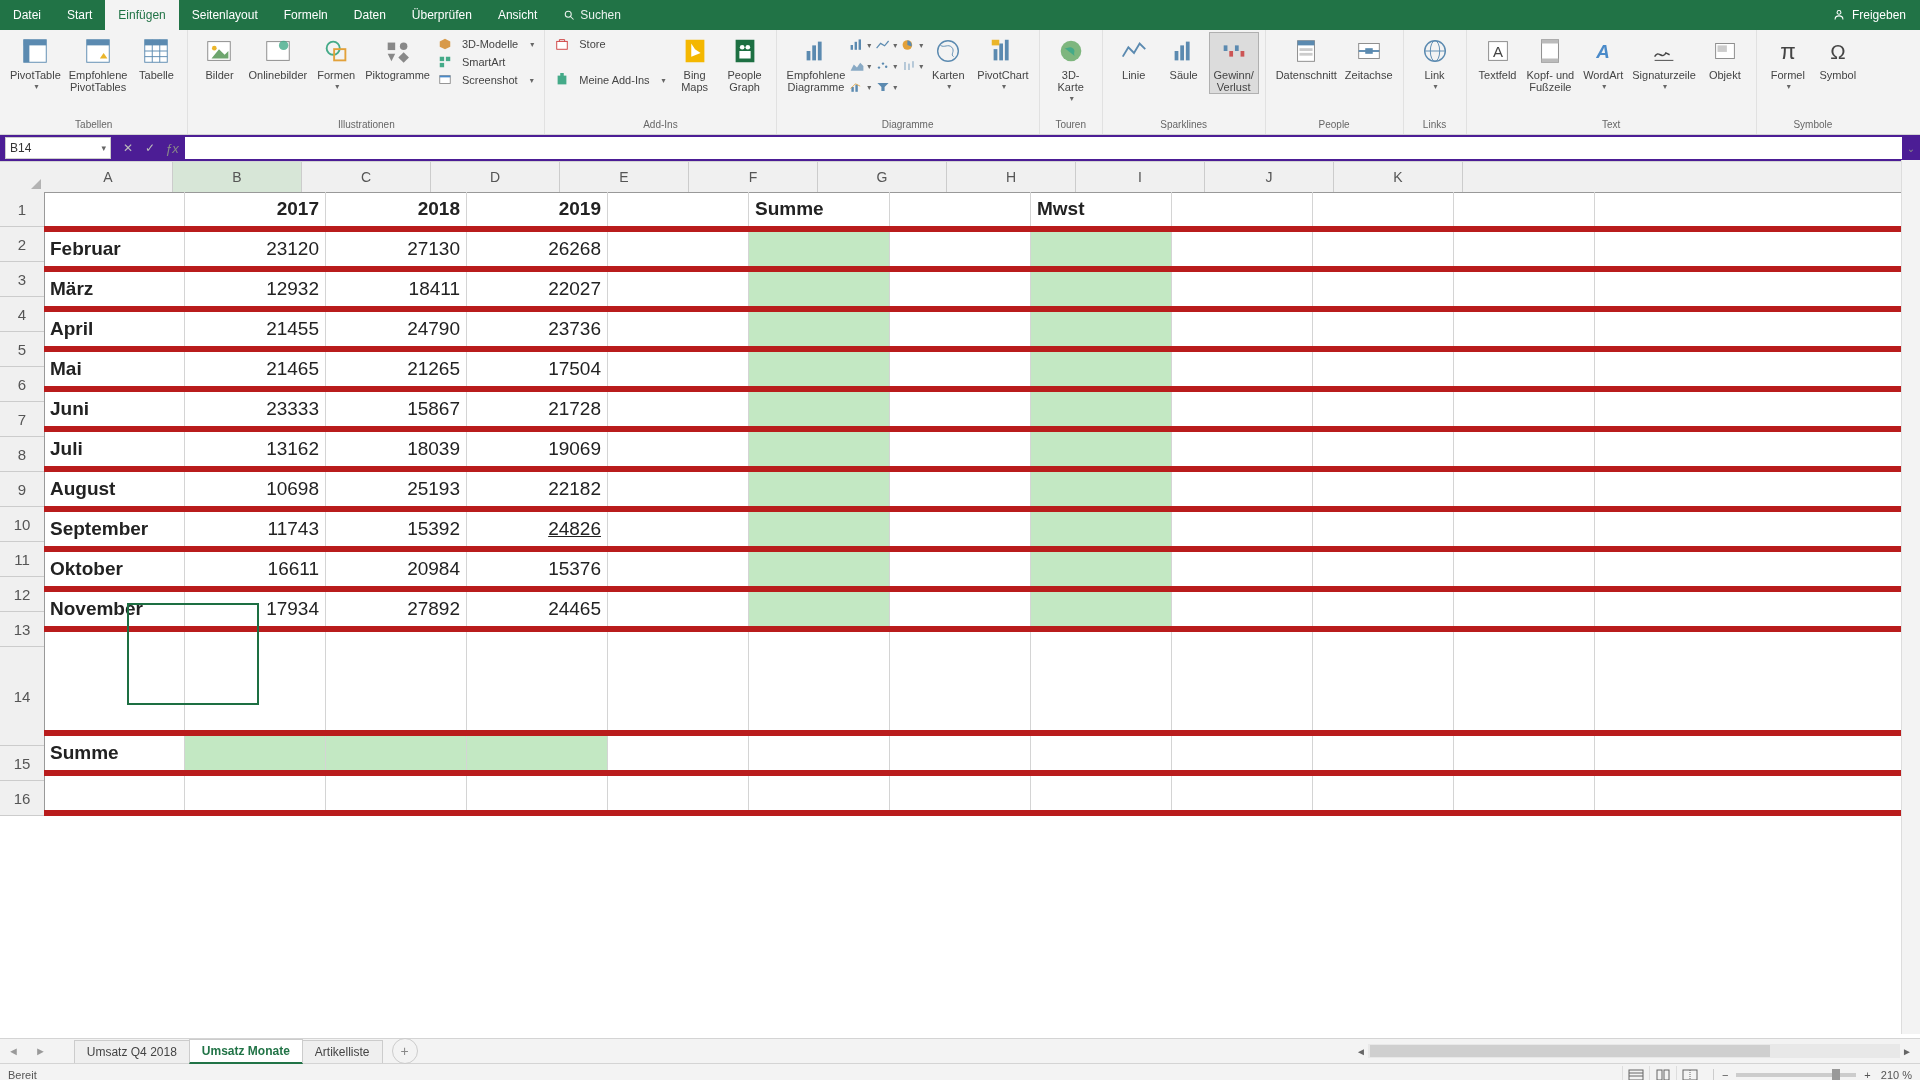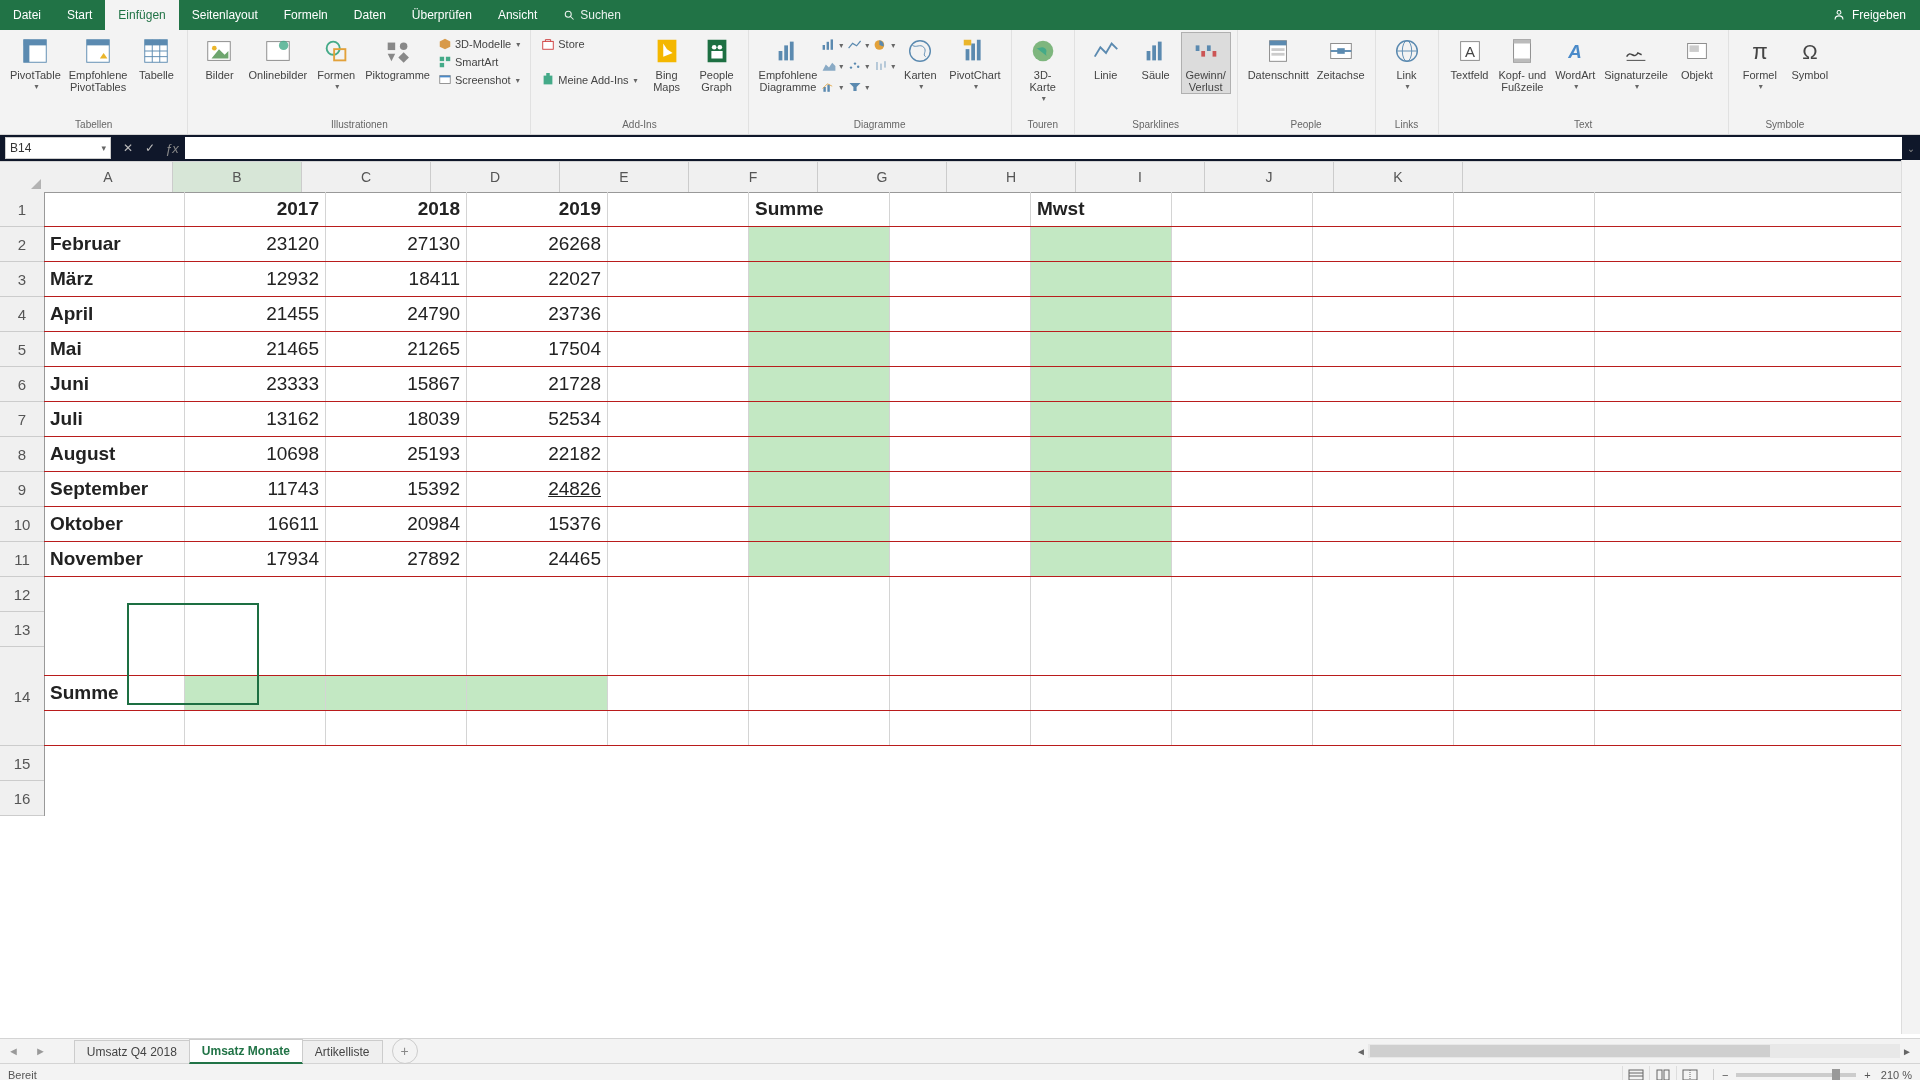--- a/index.html
+++ b/index.html
@@ -14,47 +14,47 @@
   
   .ribbon{background:#f3f3f3;border-bottom:1px solid #d4d4d4;height:104px;display:flex}
   .group{display:flex;flex-direction:column;align-items:center;border-right:1px solid #e1e1e1;padding:2px 6px 0 6px}
   .group-items{display:flex;align-items:flex-start;flex:1}
   .group-label{font-size:10px;color:#666;height:16px;line-height:14px}
   .big-btn{display:flex;flex-direction:column;align-items:center;justify-content:flex-start;width:auto;min-width:42px;padding:3px 4px 0 4px;text-align:center;font-size:11px;color:#444;cursor:pointer;line-height:12px}
   .big-btn .ic{width:32px;height:32px;margin-bottom:2px;display:flex;align-items:center;justify-content:center}
   .big-btn .ic svg{width:30px;height:30px}
   .big-btn.hover{background:#dcdcdc;border:1px solid #b0b0b0;padding:2px 3px 0 3px}
   .mini-col{display:flex;flex-direction:column;justify-content:flex-start;padding-top:3px}
-  .mini-item{display:flex;align-items:center;gap:3px;font-size:11px;color:#444;padding:2px 4px;cursor:pointer}
+  .mini-item{display:flex;align-items:center;gap:10px;font-size:11px;color:#444;padding:2px 4px;cursor:pointer}
   .mini-item svg{width:14px;height:14px}
   .tiny-drop{font-size:8px;color:#666;margin-left:2px}
   .chart-mini{display:flex;flex-direction:column;padding-top:4px;gap:3px}
   .chart-row{display:flex;gap:4px}
   .chart-ic{width:22px;height:18px;display:flex;align-items:center;justify-content:center;cursor:pointer}
   .chart-ic svg{width:20px;height:16px}
   
-  .formula-row{height:26px;border-bottom:1px solid #d4d4d4;display:flex;align-items:center;background:#0f172a}
+  .formula-row{height:26px;border-bottom:1px solid #d4d4d4;display:flex;align-items:center;background:#4c1d95}
   .namebox{width:96px;height:20px;border:1px solid #ccc;margin:0 0 0 5px;display:flex;align-items:center;padding:0 4px;font-size:12px;background:#fff}
   .namebox .dd{margin-left:auto;font-size:9px;color:#666}
   .fx-btns{display:flex;align-items:center;gap:0;margin-left:6px}
   .fx-btns span{width:22px;text-align:center;color:#bbb;font-size:12px}
   .fx-sym{font-style:italic;color:#888;margin-left:4px;font-size:13px}
   .formula-input{flex:1;height:20px;border:none;margin-left:6px;font-size:12px}
   .formula-expand{width:18px;text-align:center;color:#888;font-size:10px}
   
   .sheet{position:relative;height:876px;overflow:hidden}
   .triangle-sel{position:absolute;left:0;top:0;width:44px;height:30px;background:#f0f0f0;border-right:1px solid #ccc;border-bottom:1px solid #999}
   .triangle-sel::after{content:"";position:absolute;right:3px;bottom:3px;border-style:solid;border-width:0 0 10px 10px;border-color:transparent transparent #b3b3b3 transparent}
   .col-headers{position:absolute;left:44px;top:0;right:0;height:30px;display:flex;background:#f0f0f0;border-bottom:1px solid #999}
   .ch{text-align:center;line-height:30px;font-size:14px;color:#555;border-right:1px solid #ccc;background:#f0f0f0}
   .ch.sel{background:#d7e6d7}
   .row-headers{position:absolute;left:0;top:30px;width:44px;display:flex;flex-direction:column;background:#f0f0f0;border-right:1px solid #999}
   .rh{text-align:center;font-size:15px;color:#555;border-bottom:1px solid #ccc;display:flex;align-items:center;justify-content:center}
   .cells{position:absolute;left:44px;top:30px;right:0;bottom:0}
-  .row{display:flex;border-bottom:1px solid #b91c1c;height:33.6px}
+  .row{display:flex;border-bottom:6px solid #b91c1c;height:33.6px}
   .cell{border-right:1px solid #d4d4d4;font-size:19px;padding:0 6px;display:flex;align-items:center;color:#222}
   .cell.b{font-weight:bold}
   .cell.r{justify-content:flex-end}
   .cell.g{background:#c3e8c3}
   .sel-border{position:absolute;border:2px solid #1d6f42;pointer-events:none}
   
   .tabs-row{height:24px;border-top:1px solid #d4d4d4;display:flex;align-items:center;background:#f3f3f3}
   .nav-arr{padding:0 8px;color:#999;font-size:11px}
   .sheet-tab{padding:0 12px;height:22px;display:flex;align-items:center;border:1px solid #ccc;border-bottom:none;background:#efefef;margin-right:-1px;font-size:12px;color:#444;cursor:pointer}
   .sheet-tab.active{background:#fff;border-bottom:2px solid #217346;color:#217346;font-weight:600}
@@ -662,21 +662,21 @@
         <div class="cell" style="width: 128px;"></div>
         <div class="cell g" style="width: 128px;"></div>
         <div class="cell" style="width: 128px;"></div>
         <div class="cell" style="width: 128px;"></div>
         <div class="cell" style="width: 128px;"></div>
       </div>
       <div class="row" style="height: 34px;">
         <div class="cell b" style="width: 128px;">Juli</div>
         <div class="cell r" style="width: 128px;">13162</div>
         <div class="cell r" style="width: 128px;">18039</div>
-        <div class="cell r" style="width: 128px;">52534</div>
+        <div class="cell r" style="width: 128px;">19069</div>
         <div class="cell" style="width: 128px;"></div>
         <div class="cell g" style="width: 128px;"></div>
         <div class="cell" style="width: 128px;"></div>
         <div class="cell g" style="width: 128px;"></div>
         <div class="cell" style="width: 128px;"></div>
         <div class="cell" style="width: 128px;"></div>
         <div class="cell" style="width: 128px;"></div>
       </div>
       <div class="row" style="height: 34px;">
         <div class="cell b" style="width: 128px;">August</div>

